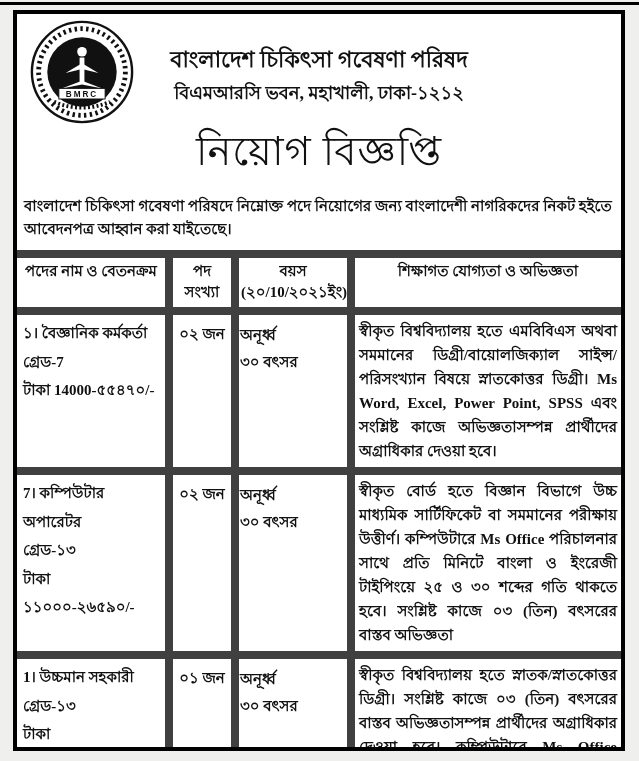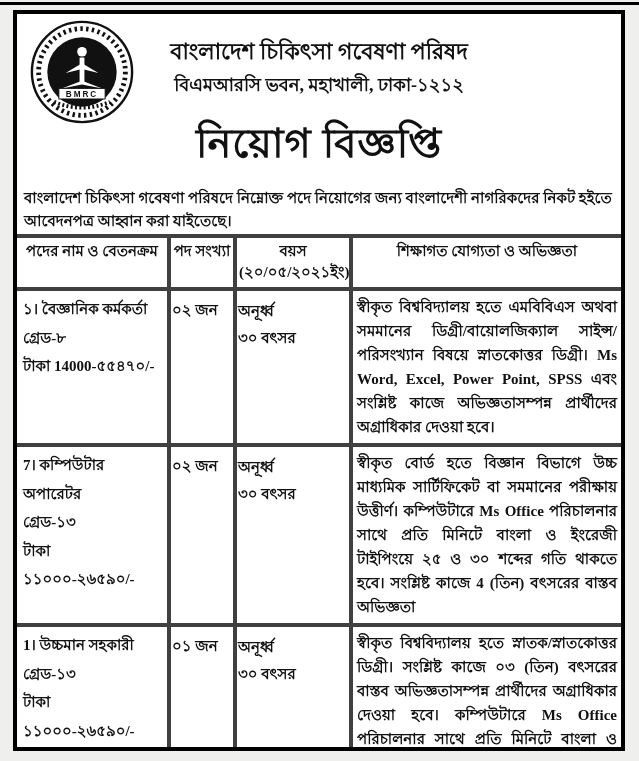--- a/index.html
+++ b/index.html
@@ -14,43 +14,43 @@
     position:absolute;top:2px;left:0;width:639px;height:3px;background:#000;
   }
   .main-box{
     position:absolute;top:10px;left:13px;width:612px;height:741px;
     box-sizing:border-box;border:4px solid #000;background:#fff;
     display:flex;flex-direction:column;overflow:hidden;
   }
   
   .header{position:relative;text-align:center;padding:4px 4px 0;}
   .logo{position:absolute;left:12px;top:5px;width:106px;height:106px;}
-  .org-name{font-size:22px;font-weight:bold;margin-top:16px;}
+  .org-name{font-size:22px;font-weight:bold;margin-top:24px;}
   .address{font-size:18px;font-weight:bold;}
-  .big-title{font-size:40px;font-weight:bold;margin:10px 0 4px;letter-spacing:1px;}
+  .big-title{font-size:40px;font-weight:normal;margin:10px 0 4px;letter-spacing:1px;}
   
   .intro{
-    padding:4px 7px 0;font-size:15px;line-height:1.55;text-align:left;
+    padding:4px 7px 8px;font-size:15px;line-height:1.55;text-align:left;
     font-weight:600;
   }
   
   table.jobs{
     width:100%;border-collapse:collapse;font-size:15px;table-layout:fixed;
   }
   table.jobs th,table.jobs td{
-    border:4px solid #404040;box-sizing:border-box;vertical-align:top;
+    border:8px solid #404040;box-sizing:border-box;vertical-align:top;
   }
   table.jobs th:first-child,table.jobs td:first-child{border-left:none;}
   table.jobs th:last-child,table.jobs td:last-child{border-right:none;}
   th.h{font-weight:bold;text-align:center;padding:3px 2px;line-height:1.45;}
   .col-post{width:152px;}
   .col-count{width:66px;}
   .col-age{width:116px;}
   td.post-cell{padding:4px 6px;line-height:1.9;text-align:left;font-weight:600;}
-  td.count-cell{padding-top:7px;font-weight:600;}
+  td.count-cell{text-align:center;padding-top:7px;font-weight:600;}
   td.age-cell{text-align:left;padding-top:7px;line-height:1.8;font-weight:600;}
   td.qual-cell{padding:4px 4px;text-align:justify;line-height:1.6;font-weight:600;}
   tr.r1 td{height:104px;}
   tr.r2 td{height:126px;}
   tr.r3 td{height:128px;}
 </style>
 </head>
 <body>
 
 <div class="top-rule"></div>
@@ -90,51 +90,51 @@
         <col class="col-count">
         <col class="col-age">
         <col>
     </colgroup>
     <thead>
       <tr>
         <th class="h">পদের নাম ও বেতনক্রম</th>
         <th class="h">পদ সংখ্যা</th>
         <th class="h">
           <div>বয়স</div>
-          <div>(২০/০৫/২০২১ইং)</div>
+          <div>(২০/10/২০২১ইং)</div>
         </th>
         <th class="h">শিক্ষাগত যোগ্যতা ও অভিজ্ঞতা</th>
       </tr>
     </thead>
     <tbody>
       <tr class="r1">
         <td class="post-cell">
           <div>১। বৈজ্ঞানিক কর্মকর্তা</div>
-          <div>গ্রেড-৮</div>
+          <div>গ্রেড-7</div>
           <div>টাকা 14000-৫৫৪৭০/-</div>
         </td>
         <td class="count-cell">০২ জন</td>
         <td class="age-cell">
           <div>অনূর্ধ্ব</div>
           <div>৩০ বৎসর</div>
         </td>
         <td class="qual-cell">স্বীকৃত বিশ্ববিদ্যালয় হতে এমবিবিএস অথবা সমমানের ডিগ্রী/বায়োলজিক্যাল সাইন্স/পরিসংখ্যান বিষয়ে স্নাতকোত্তর ডিগ্রী। Ms Word, Excel, Power Point, SPSS এবং সংশ্লিষ্ট কাজে অভিজ্ঞতাসম্পন্ন প্রার্থীদের অগ্রাধিকার দেওয়া হবে।</td>
       </tr>
       <tr class="r2">
         <td class="post-cell">
           <div>7। কম্পিউটার অপারেটর</div>
           <div>গ্রেড-১৩</div>
           <div>টাকা ১১০০০-২৬৫৯০/-</div>
         </td>
         <td class="count-cell">০২ জন</td>
         <td class="age-cell">
           <div>অনূর্ধ্ব</div>
           <div>৩০ বৎসর</div>
         </td>
-        <td class="qual-cell">স্বীকৃত বোর্ড হতে বিজ্ঞান বিভাগে উচ্চ মাধ্যমিক সার্টিফিকেট বা সমমানের পরীক্ষায় উত্তীর্ণ। কম্পিউটারে Ms Office পরিচালনার সাথে প্রতি মিনিটে বাংলা ও ইংরেজী টাইপিংয়ে ২৫ ও ৩০ শব্দের গতি থাকতে হবে। সংশ্লিষ্ট কাজে 4 (তিন) বৎসরের বাস্তব অভিজ্ঞতা</td>
+        <td class="qual-cell">স্বীকৃত বোর্ড হতে বিজ্ঞান বিভাগে উচ্চ মাধ্যমিক সার্টিফিকেট বা সমমানের পরীক্ষায় উত্তীর্ণ। কম্পিউটারে Ms Office পরিচালনার সাথে প্রতি মিনিটে বাংলা ও ইংরেজী টাইপিংয়ে ২৫ ও ৩০ শব্দের গতি থাকতে হবে। সংশ্লিষ্ট কাজে ০৩ (তিন) বৎসরের বাস্তব অভিজ্ঞতা</td>
       </tr>
       <tr class="r3">
         <td class="post-cell">
           <div>1। উচ্চমান সহকারী</div>
           <div>গ্রেড-১৩</div>
           <div>টাকা ১১০০০-২৬৫৯০/-</div>
         </td>
         <td class="count-cell">০১ জন</td>
         <td class="age-cell">
           <div>অনূর্ধ্ব</div>

